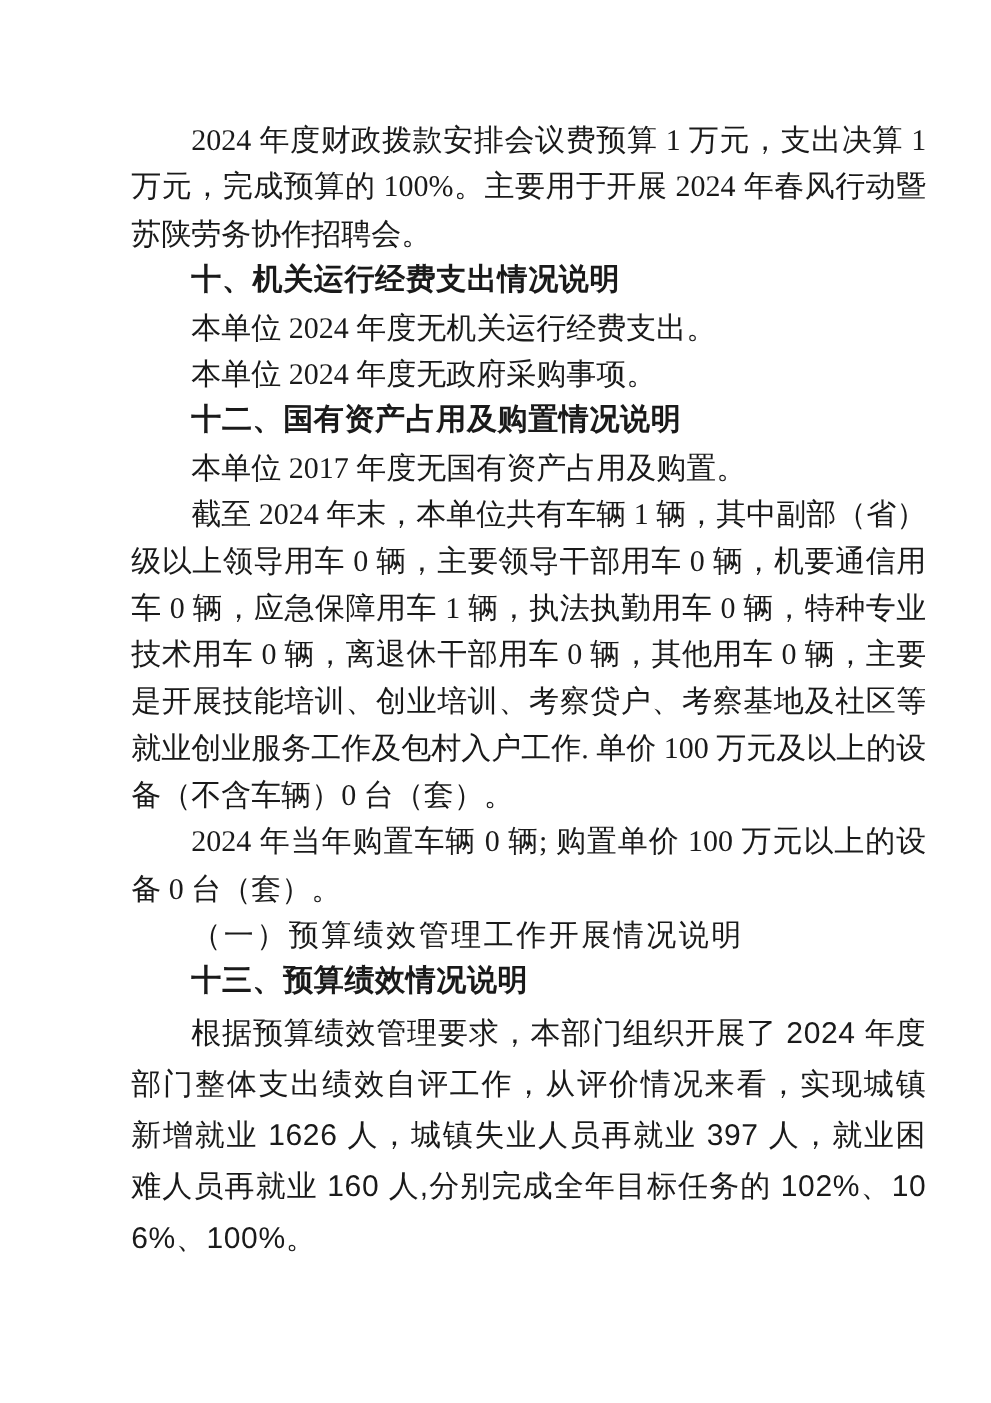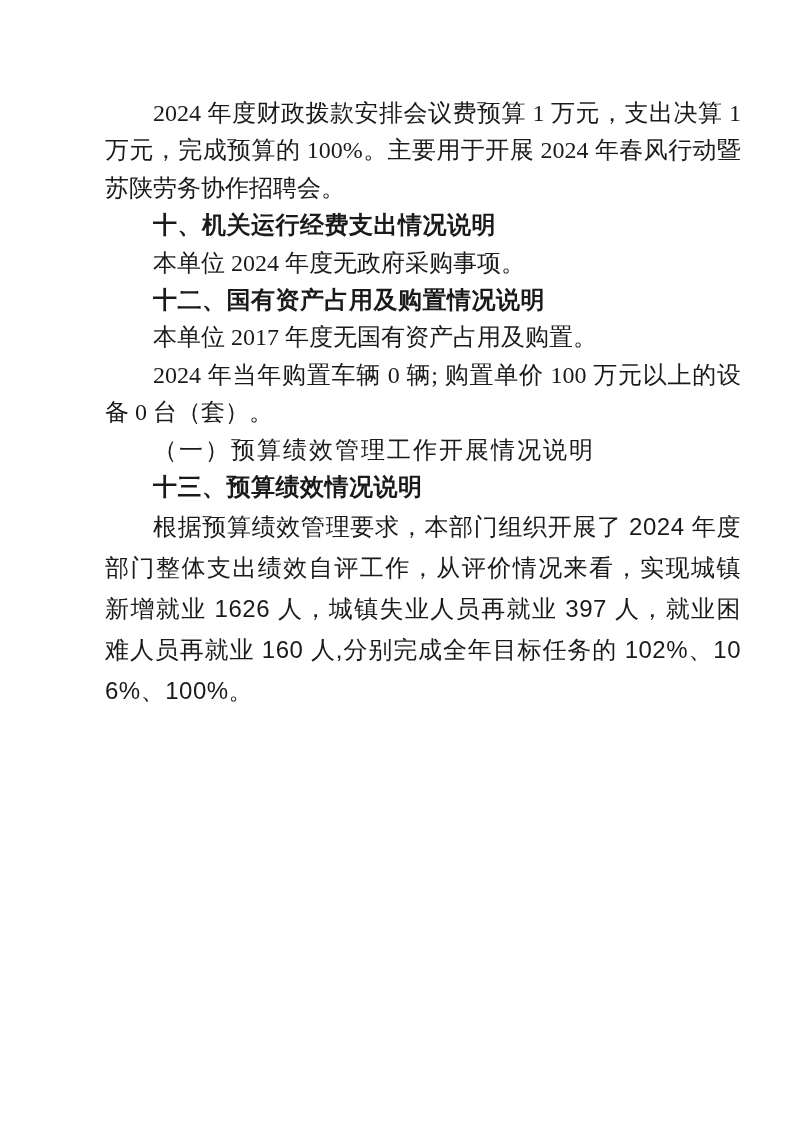--- a/index.html
+++ b/index.html
@@ -27,21 +27,21 @@
     text-indent: 2em;
     text-align: justify;
     text-justify: inter-ideograph;
     word-break: break-all;
   }
   .body-para {
     font-family: "Liberation Serif", "DejaVu Serif", serif;
     font-weight: 400;
   }
   .section-heading {
-    font-family: Liberation Serif, serif;
+    font-family: Liberation Mono, monospace;
     font-weight: 700;
     letter-spacing: 0.5px;
   }
   .sub-heading {
     font-family: "Liberation Serif", "DejaVu Serif", serif;
     font-weight: 400;
     letter-spacing: 2px;
   }
   .body-para-wide {
     font-family: Liberation Sans, sans-serif;
@@ -51,28 +51,30 @@
   }
 </style>
 </head>
 <body>
 
 <div class="page">
   <p class="block body-para">2024 年度财政拨款安排会议费预算 1 万元，支出决算 1 万元，完成预算的 100%。主要用于开展 2024 年春风行动暨苏陕劳务协作招聘会。</p>
 
   <p class="block section-heading">十、机关运行经费支出情况说明</p>
 
+  <p class="block body-para">本单位 2024 年度无机关运行经费支出。</p>
 
 
   <p class="block body-para">本单位 2024 年度无政府采购事项。</p>
 
   <p class="block section-heading">十二、国有资产占用及购置情况说明</p>
 
   <p class="block body-para">本单位 2017 年度无国有资产占用及购置。</p>
 
+  <p class="block body-para">截至 2024 年末，本单位共有车辆 1 辆，其中副部（省）级以上领导用车 0 辆，主要领导干部用车 0 辆，机要通信用车 0 辆，应急保障用车 1 辆，执法执勤用车 0 辆，特种专业技术用车 0 辆，离退休干部用车 0 辆，其他用车 0 辆，主要是开展技能培训、创业培训、考察贷户、考察基地及社区等就业创业服务工作及包村入户工作. 单价 100 万元及以上的设备（不含车辆）0 台（套）。</p>
 
   <p class="block body-para">2024 年当年购置车辆 0 辆; 购置单价 100 万元以上的设备 0 台（套）。</p>
 
   <p class="block sub-heading">（一）预算绩效管理工作开展情况说明</p>
 
   <p class="block section-heading">十三、预算绩效情况说明</p>
 
   <p class="block body-para-wide">根据预算绩效管理要求，本部门组织开展了 2024 年度部门整体支出绩效自评工作，从评价情况来看，实现城镇新增就业 1626 人，城镇失业人员再就业 397 人，就业困难人员再就业 160 人,分别完成全年目标任务的 102%、106%、100%。</p>
 </div>
 

